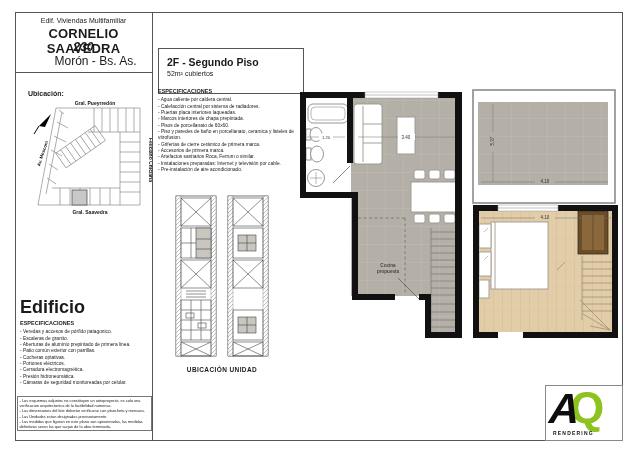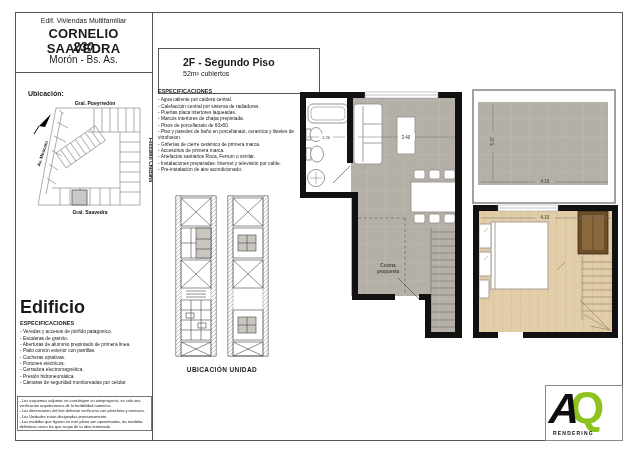--- a/index.html
+++ b/index.html
@@ -8,21 +8,21 @@
   .abs{position:absolute;}
   .frame{border:1px solid #555;}
   .vline{border-left:1px solid #555;width:0;}
   .hline{border-top:1px solid #555;height:0;}
   .ctr{text-align:center;}
   .b{font-weight:bold;}
   .small{transform:scale(0.5);transform-origin:0 0;}
   .title-sub{font-size:7px;}
   .title-main{font-size:13px;letter-spacing:.2px;}
   .title-num{font-size:12px;}
-  .title-city{font-size:10px;}
+  .title-city{font-size:12px;padding-left:12px;}
   .spec-h{font-size:11px;font-weight:bold;margin:0 0 5px 0;}
   .spec-i{font-size:9.6px;line-height:1.32;}
   .note-i{font-size:7.8px;line-height:1.35;}
   .keylbl{font-size:6.5px;letter-spacing:.4px;}
   .ublbl{font-size:7px;}
   .logo-box{border:1px solid #888;background:#fff;}
   .logo-q{position:absolute;left:24px;top:0px;font-size:44px;font-weight:bold;color:#8dc21f;line-height:1;}
   .logo-a{position:absolute;left:4px;top:2px;font-size:42px;font-weight:bold;color:#0d0d0d;
           transform:skewX(-14deg);line-height:1;}
   .logo-cap{position:absolute;left:7px;top:44px;font-size:5px;letter-spacing:1.2px;color:#111;font-weight:bold;}
@@ -89,21 +89,21 @@
         <line x1="70" y1="40" x2="70" y2="58"></line>
       </g>
     </g>
     <rect x="44" y="92" width="15" height="15" fill="#c8c8c8" stroke="#555" stroke-width="0.8"></rect>
     <text x="67" y="7" font-size="5" font-weight="bold" text-anchor="middle" fill="#111">Gral. Pueyrredón</text>
     <text x="62" y="116" font-size="5" font-weight="bold" text-anchor="middle" fill="#111">Gral. Saavedra</text>
     <text x="121" y="62" font-size="5" font-weight="bold" text-anchor="middle" fill="#111" transform="rotate(90 121 62)">Feliciano Chiclana</text>
     <text x="16" y="56" font-size="4.5" font-weight="bold" text-anchor="middle" fill="#111" transform="rotate(-72 16 56)">Av. Mosconi</text>
   </svg>
 
-  <div class="abs frame" style="left:158px;top:48px;width:144px;height:44px;padding-left:16px;">
+  <div class="abs frame" style="left:158px;top:48px;width:144px;height:44px;">
     <div class="b" style="font-size:10.5px;margin:7px 0 2px 8px;">2F - Segundo Piso</div>
     <div style="font-size:7px;margin-left:8px;">52m² cubiertos</div>
   </div>
 
   <div class="abs small" style="left:158px;top:88px;width:286px;">
     <div class="spec-h">ESPECIFICACIONES</div>
     <div class="spec-i">- Agua caliente por caldera central.</div>
     <div class="spec-i">- Calefacción central por sistema de radiadores.</div>
     <div class="spec-i">- Puertas placa interiores laqueadas.</div>
     <div class="spec-i">- Marcos interiores de chapa prepintada.</div>

